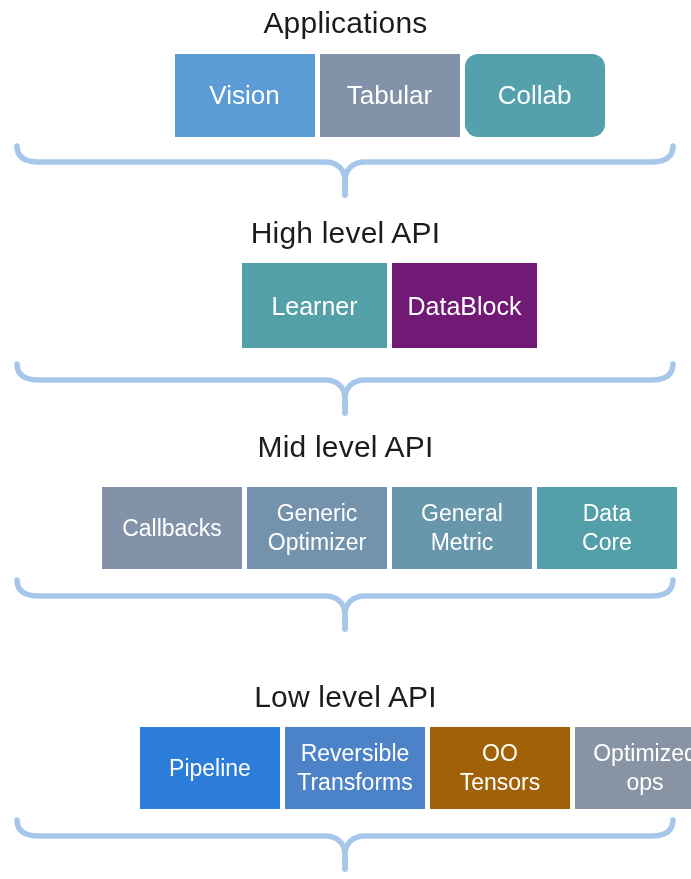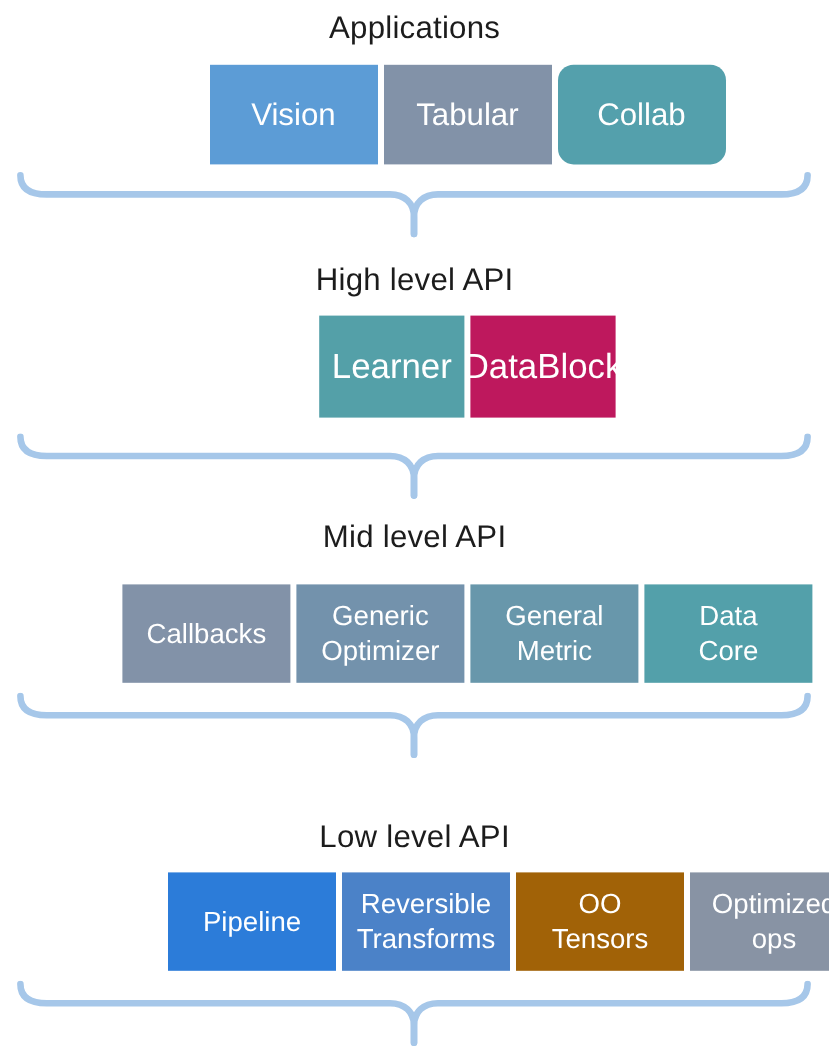--- a/index.html
+++ b/index.html
@@ -9,21 +9,21 @@
     height: 879px;
     background: #ffffff;
     font-family: "Liberation Sans", sans-serif;
     overflow: hidden;
   }
   .section-title {
     position: absolute;
     left: 0;
     width: 100%;
     text-align: center;
-    font-size: 26px;
+    font-size: 30px;
     line-height: 38px;
     color: #1c1c1c;
     letter-spacing: 0.2px;
   }
   .box-row {
     position: absolute;
     left: 0;
     width: 100%;
     display: flex;
     justify-content: center;
@@ -33,21 +33,21 @@
   .api-box {
     display: flex;
     align-items: center;
     justify-content: center;
     text-align: center;
     color: #ffffff;
     white-space: pre-line;
     box-sizing: border-box;
   }
   .row-1 .api-box { width: 140px; height: 83px; font-size: 26px; line-height: 31px; }
-  .row-2 .api-box { width: 121px; height: 85px; font-size: 29px; line-height: 30px; }
+  .row-2 .api-box { width: 145px; height: 85px; font-size: 25px; line-height: 30px; }
   .row-3 .api-box { width: 140px; height: 82px; font-size: 23px; line-height: 29px; }
   .row-4 .api-box { width: 140px; height: 82px; font-size: 23px; line-height: 29px; }
   .brace {
     position: absolute;
     left: 13px;
     width: 664px;
     height: 56px;
   }
   .brace svg { display: block; width: 664px; height: 56px; }
 
@@ -78,21 +78,21 @@
   <div class="brace b1">
     <svg viewBox="0 0 664 56" fill="none">
       <path d="M 4 3 C 4 14 12 19 26 19 L 312 19 C 324 19 332 26 332 38 L 332 52" stroke-width="5.5" stroke-linecap="round" fill="none" stroke="#A6C7E9"></path>
       <path d="M 660 3 C 660 14 652 19 638 19 L 352 19 C 340 19 332 26 332 38 L 332 52" stroke-width="5.5" stroke-linecap="round" fill="none" stroke="#A6C7E9"></path>
     </svg>
   </div>
 
   <div class="section-title t2">High level API</div>
   <div class="box-row row-2 r2">
     <div class="api-box" style="background: rgb(84, 160, 168);">Learner</div>
-    <div class="api-box" style="background: #be185d;">DataBlock</div>
+    <div class="api-box" style="background: #701a75;">DataBlock</div>
   </div>
   <div class="brace b2">
     <svg viewBox="0 0 664 56" fill="none">
       <path d="M 4 3 C 4 14 12 19 26 19 L 312 19 C 324 19 332 26 332 38 L 332 52" stroke-width="5.5" stroke-linecap="round" fill="none" stroke="#A6C7E9"></path>
       <path d="M 660 3 C 660 14 652 19 638 19 L 352 19 C 340 19 332 26 332 38 L 332 52" stroke-width="5.5" stroke-linecap="round" fill="none" stroke="#A6C7E9"></path>
     </svg>
   </div>
 
   <div class="section-title t3">Mid level API</div>
   <div class="box-row row-3 r3">

